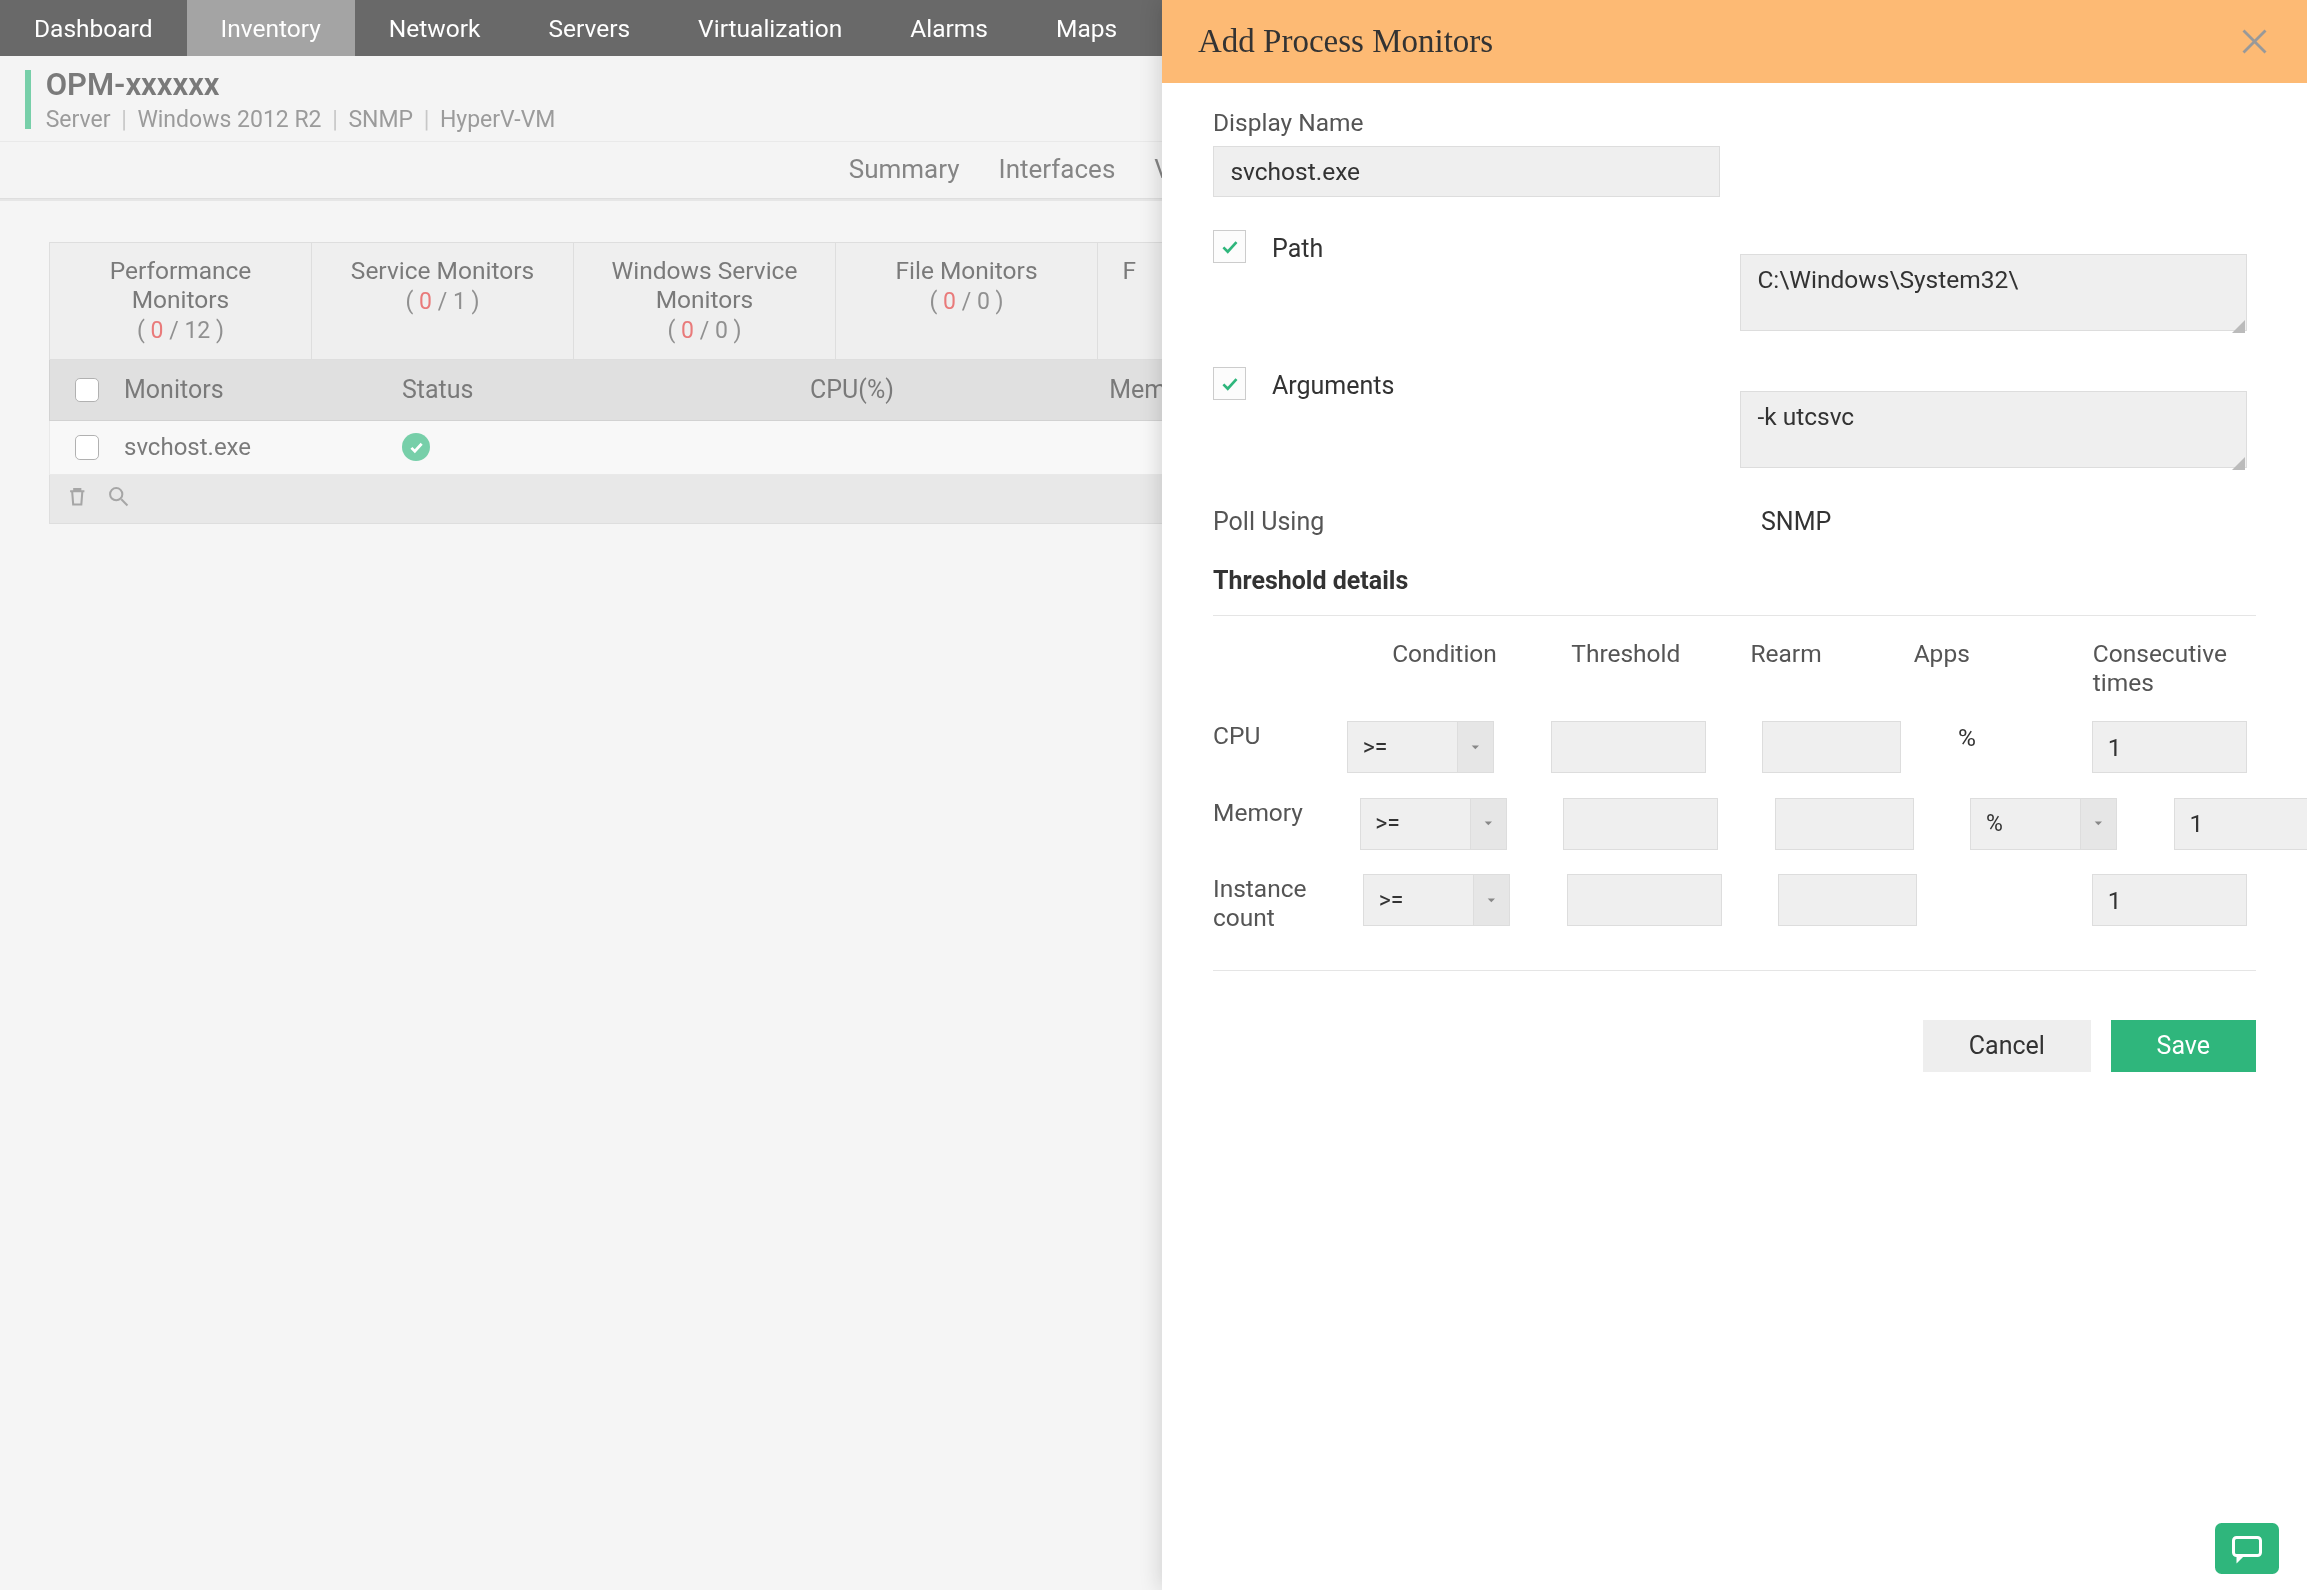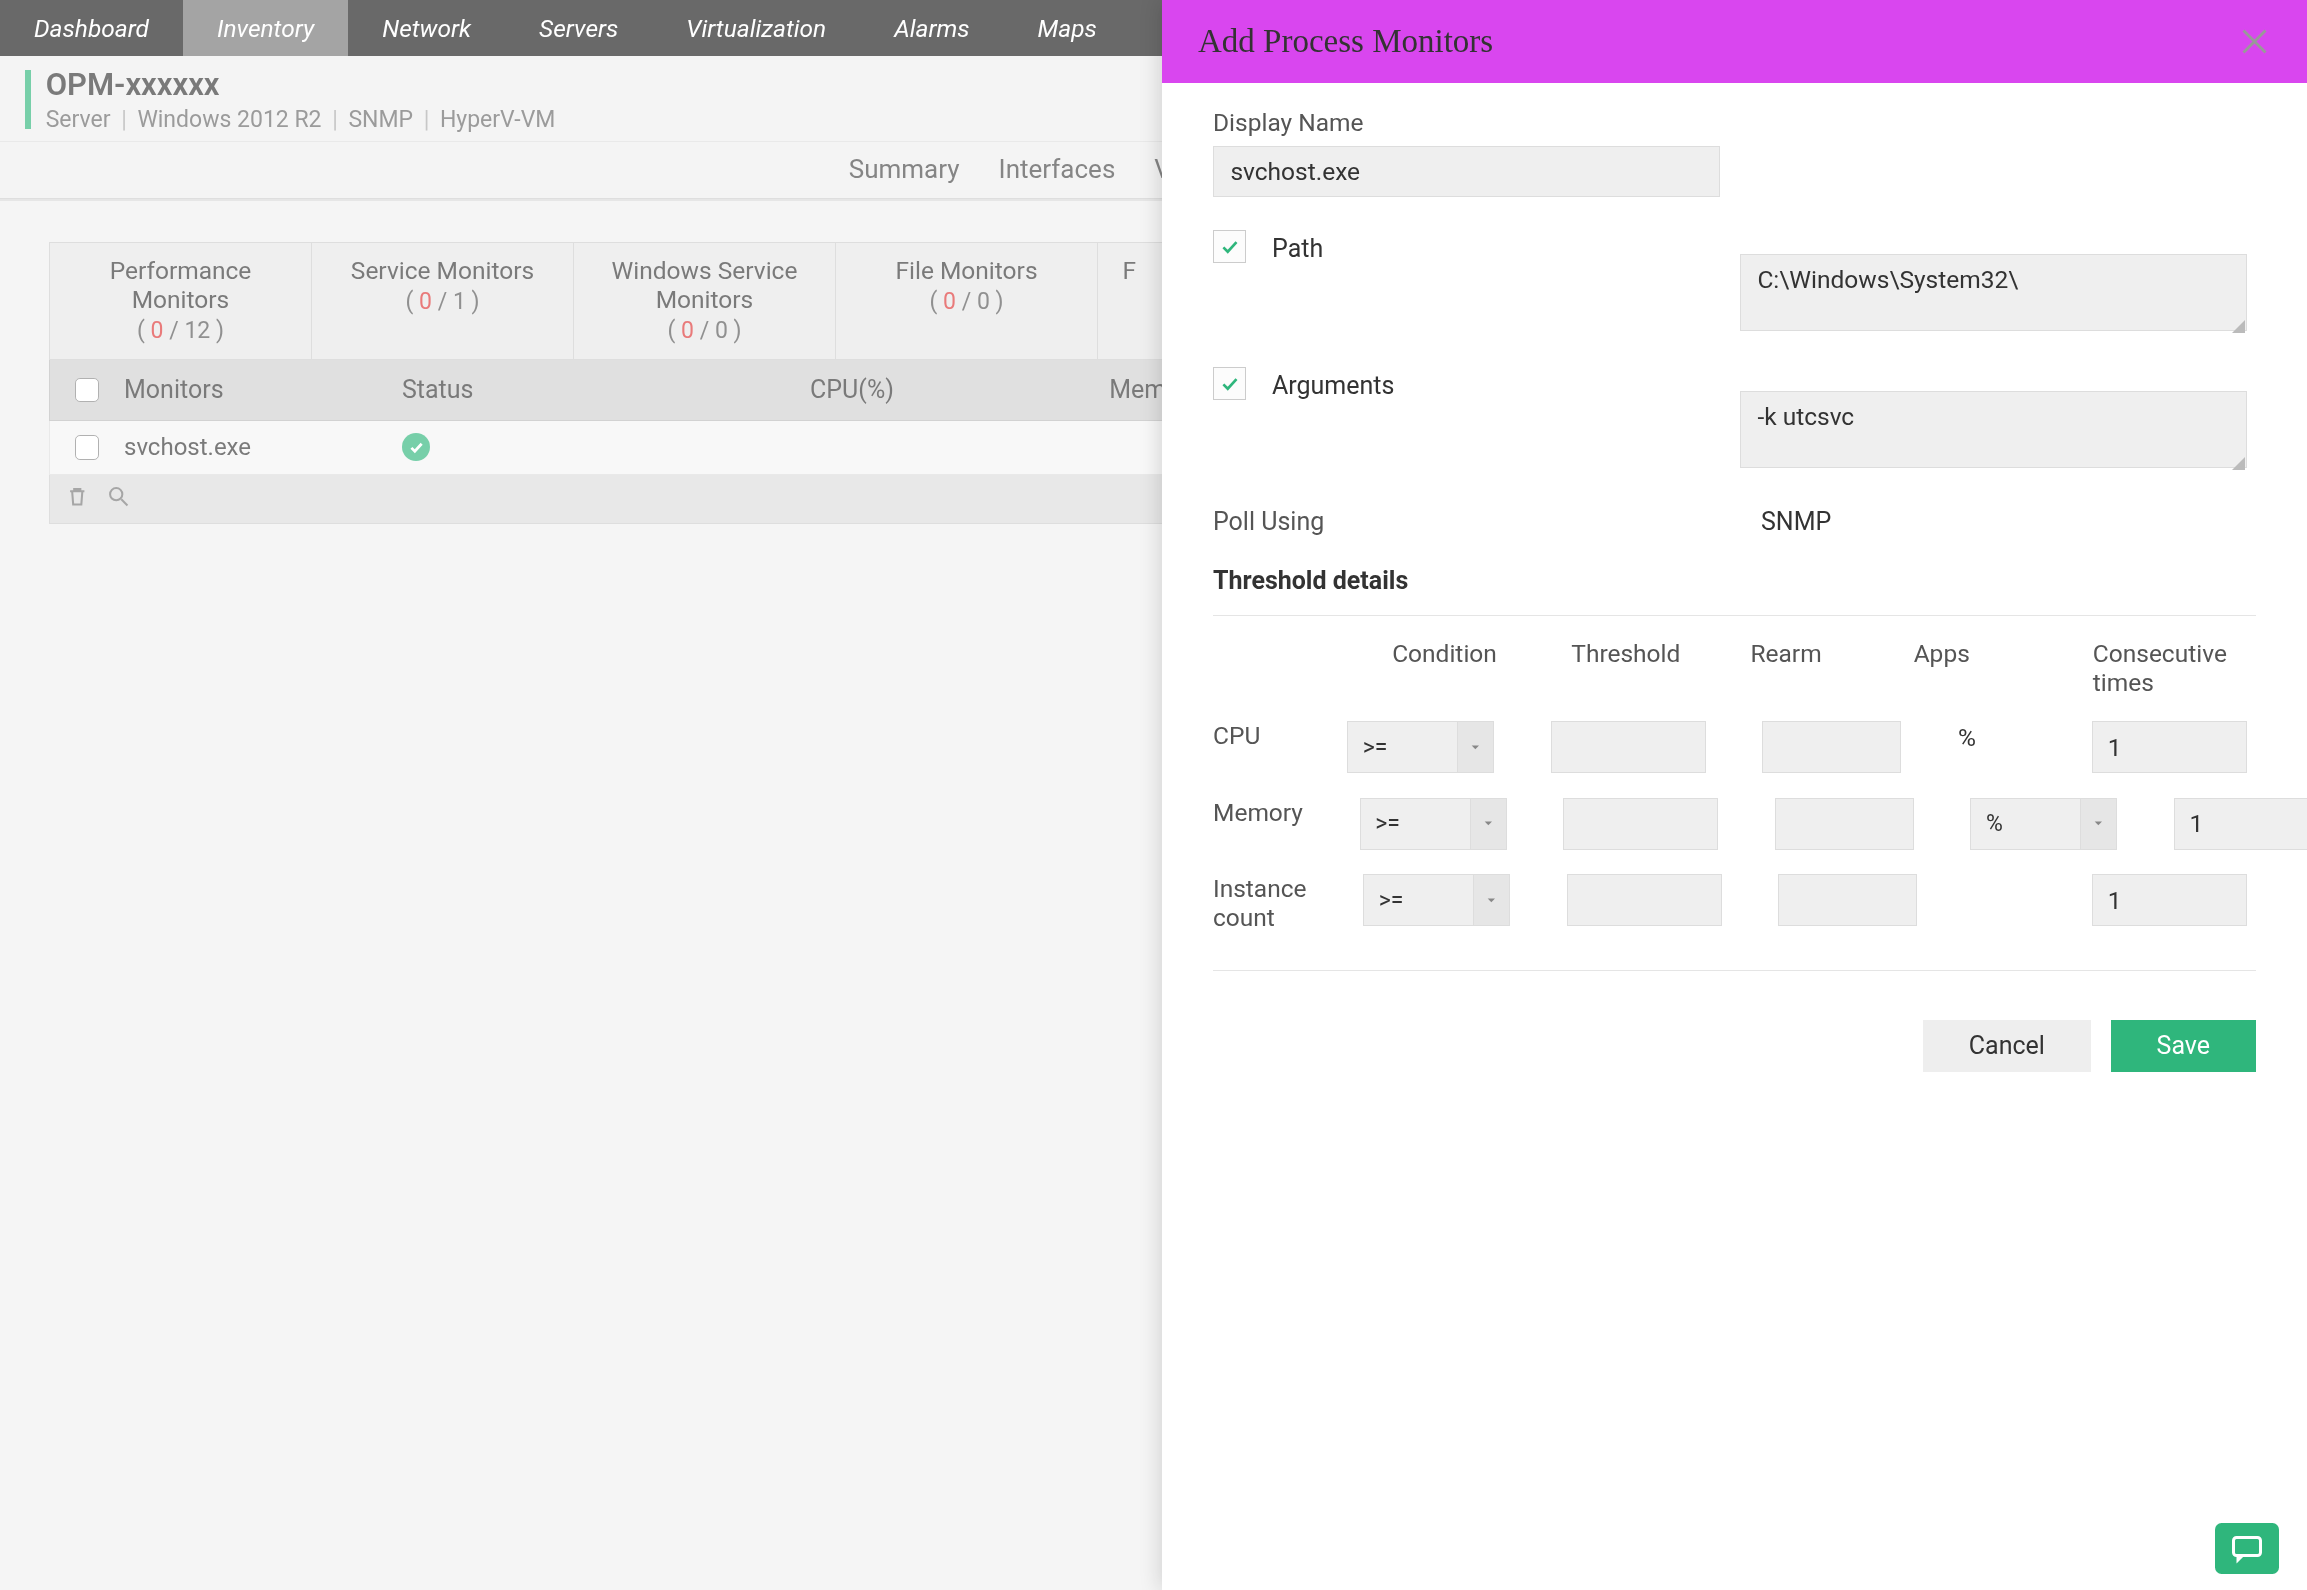--- a/index.html
+++ b/index.html
@@ -1,20 +1,20 @@
 <!DOCTYPE html>
 <html style="font-size:13px"><head>
 <meta charset="utf-8">
 <style>
 * { box-sizing: border-box; margin: 0; padding: 0; font-family: -apple-system, BlinkMacSystemFont, "Segoe UI", Roboto, Helvetica, Arial, sans-serif; }
 html, body { width: 2307px; height: 1590px; overflow: hidden; background: #f0f0f0; }
 
 
 .topnav { height: 56px; background: #1a1a1a; display: flex; align-items: stretch; color: #fff; font-size: 24.5px; }
-.topnav .nav-item { padding: 0 34px; display: flex; align-items: center; cursor: pointer; font-style: italic; }
+.topnav .nav-item { padding: 0 34px; display: flex; align-items: center; cursor: pointer; }
 .topnav .nav-item.active { background: #737373; color: #fff; }
 .topnav .spacer { flex: 1; }
 .topnav .controls { display: flex; align-items: center; padding-right: 16.4px; gap: 14.7px; }
 .collapse-icon { width: 29.5px; height: 29.5px; }
 .dots-icon { width: 13px; height: 29.5px; display: flex; flex-direction: column; justify-content: space-between; align-items: center; }
 .dots-icon span { width: 6.5px; height: 6.5px; border-radius: 50%; background: #fff; }
 
 
 .header-bar { background: #eeeeee; padding: 9.8px 24.5px 8.2px 24.5px; border-bottom: 0.8px solid #ddd; }
 .header-bar .title-row { display: flex; align-items: center; }
@@ -54,21 +54,21 @@
 .pager .icons-left svg { width: 24.5px; height: 24.5px; margin-right: 11.5px; }
 .pager .spacer { flex: 1; }
 .pager .nav svg { width: 21px; height: 21px; margin-right: 3.3px; }
 .pager .page-input { width: 29.5px; height: 29.5px; text-align: center; border: 0.8px solid #999; background: #fff; font-size: 19.6px; }
 
 
 .dim { position: fixed; left: 0; top: 0; right: 0; bottom: 0; background: rgba(255,255,255,0.35); pointer-events: none; }
 
 
 .panel { position: fixed; right: 0; top: 0; bottom: 0; width: 1145px; background: #fff; box-shadow: -3.3px 0 19.6px rgba(0,0,0,.15); display: flex; flex-direction: column; }
-.panel-head { background: #d946ef; padding: 23px 36px; display: flex; align-items: center; }
+.panel-head { background: #fdba74; padding: 23px 36px; display: flex; align-items: center; }
 .panel-head .ptitle { font-size: 33px; color: #333; font-family: Georgia, "Times New Roman", serif; }
 .panel-head .close { margin-left: auto; width: 33px; height: 33px; cursor: pointer; }
 .panel-body { padding: 24.5px 51px 33px 51px; overflow: auto; flex: 1; }
 .field-label { font-size: 24.5px; color: #555; margin-bottom: 9.8px; }
 .text-input { width: 507px; height: 51px; background: #efefef; border: 0.8px solid #ddd; padding: 0 16.4px; font-size: 24.5px; color: #333; }
 .row2 { display: flex; align-items: flex-start; margin-top: 33px; gap: 26px; }
 .chkbox { width: 33px; height: 33px; border: 0.8px solid #ccc; background: #fcfcfc; display: flex; align-items: center; justify-content: center; flex-shrink: 0; }
 .chkbox svg { width: 21px; height: 21px; }
 .row2 .lbl { font-size: 25px; color: #333; width: 442px; padding-top: 3.3px; }
 .ta { width: 507px; height: 77px; background: #efefef; border: 0.8px solid #ddd; padding: 9.8px 16.4px; font-size: 24.5px; color: #333; resize: none; font-family: inherit; position: relative; }

